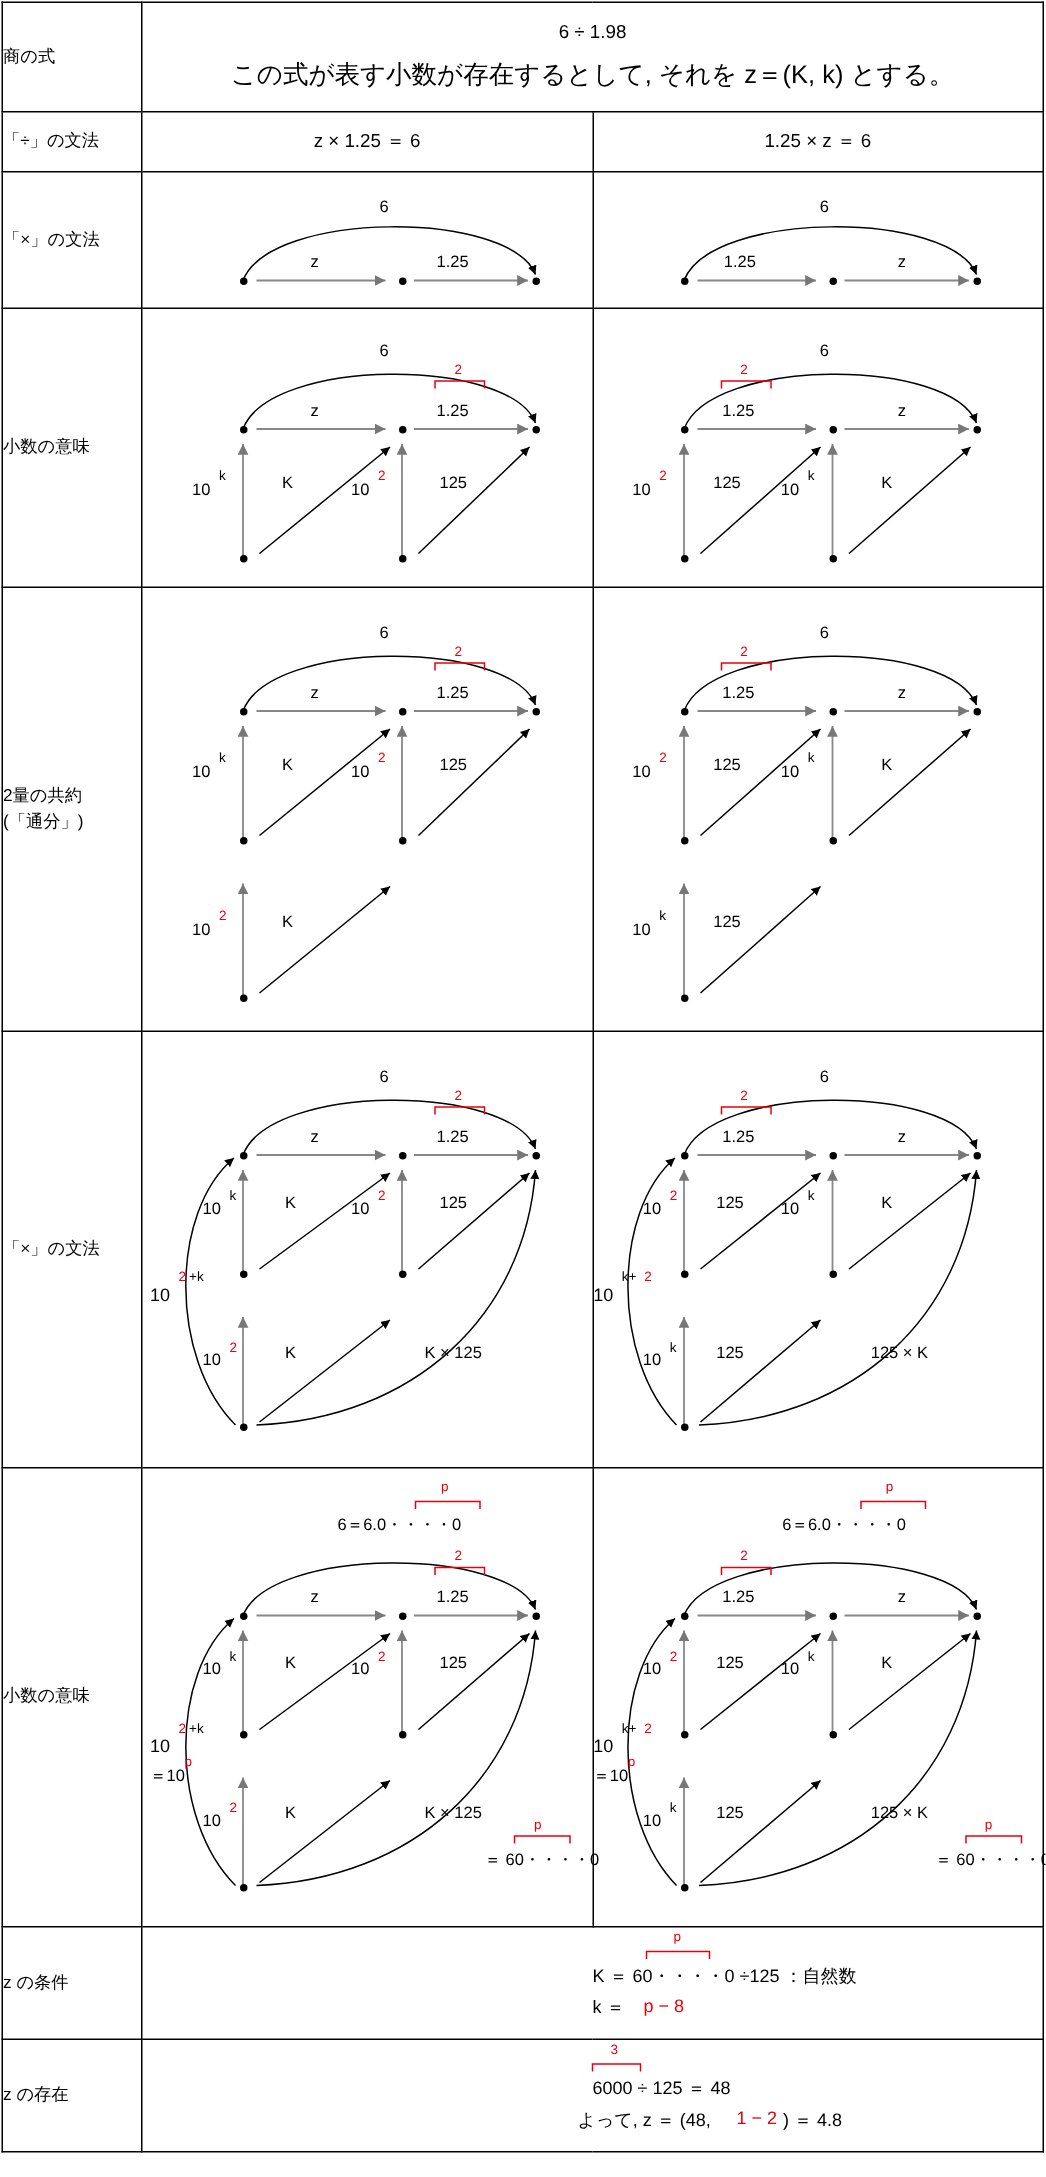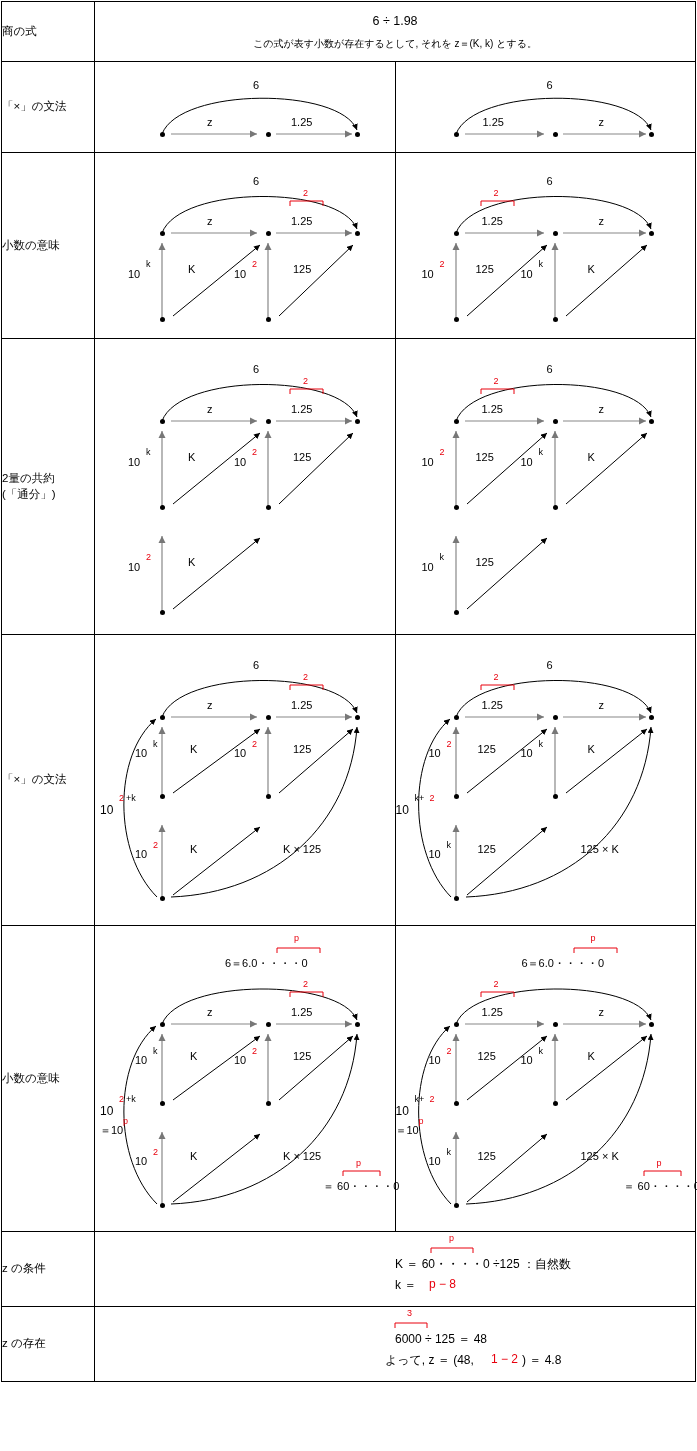--- a/index.html
+++ b/index.html
@@ -24,25 +24,34 @@
 
 <div id="page">
 <table class="main">
 
 <tbody>
         <tr>
   <td class="label">商の式</td>
   <td class="cell" colspan="2">
     <div class="hdrcell">
       <div>6 ÷ 1.98</div>
-      <div style="font-size:10px">この式が表す小数が存在するとして, それを  z＝(K, k) とする。</div>
-    </div>
-  </td>
-</tr>
-
+      <div style="font-size:17px">この式が表す小数が存在するとして, それを  z＝(K, k) とする。</div>
+    </div>
+  </td>
+</tr>
+
+<tr>
+  <td class="label">「÷」の文法</td>
+  <td class="cell" style="width:301px">
+    <div style="text-align:center;font-size:12.5px;padding:11px 0">z × 1.25 ＝ 6</div>
+  </td>
+  <td class="cell">
+    <div style="text-align:center;font-size:12.5px;padding:11px 0">1.25 × z ＝ 6</div>
+  </td>
+</tr>
 
 <tr>
   <td class="label">「×」の文法</td>
   <td class="cell">
     <div class="rowbox" style="height:90px">
       <svg width="301" height="90">
         <defs>
           <marker id="ah" markerWidth="7" markerHeight="7" refX="6" refY="3" orient="auto">
                     <path d="M0,0 L6,3 L0,6 z" fill="#000"></path>
                   </marker>

